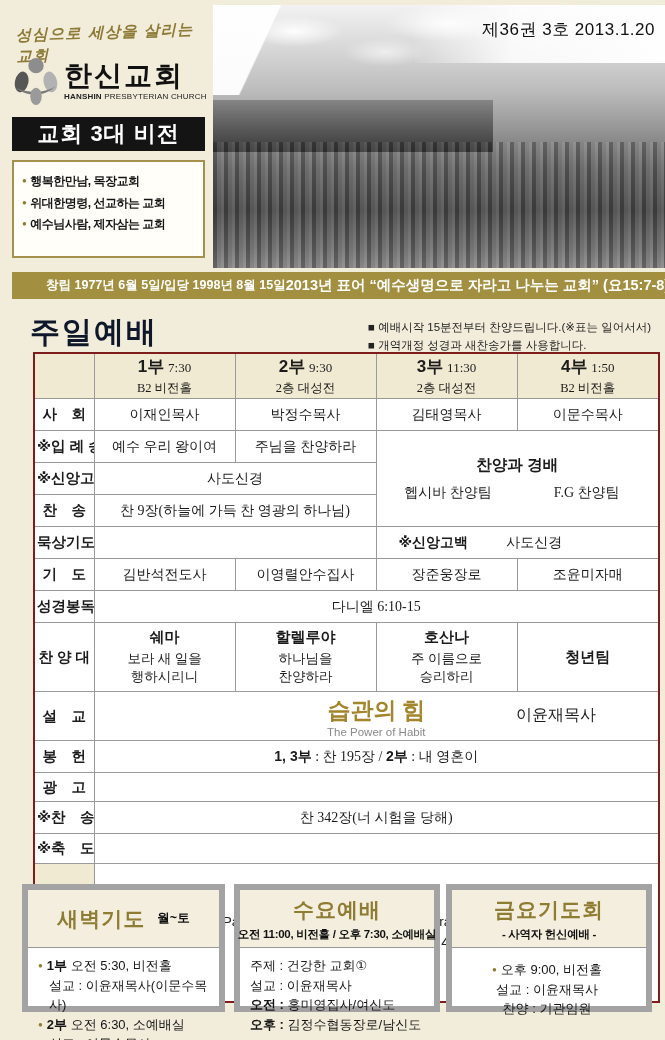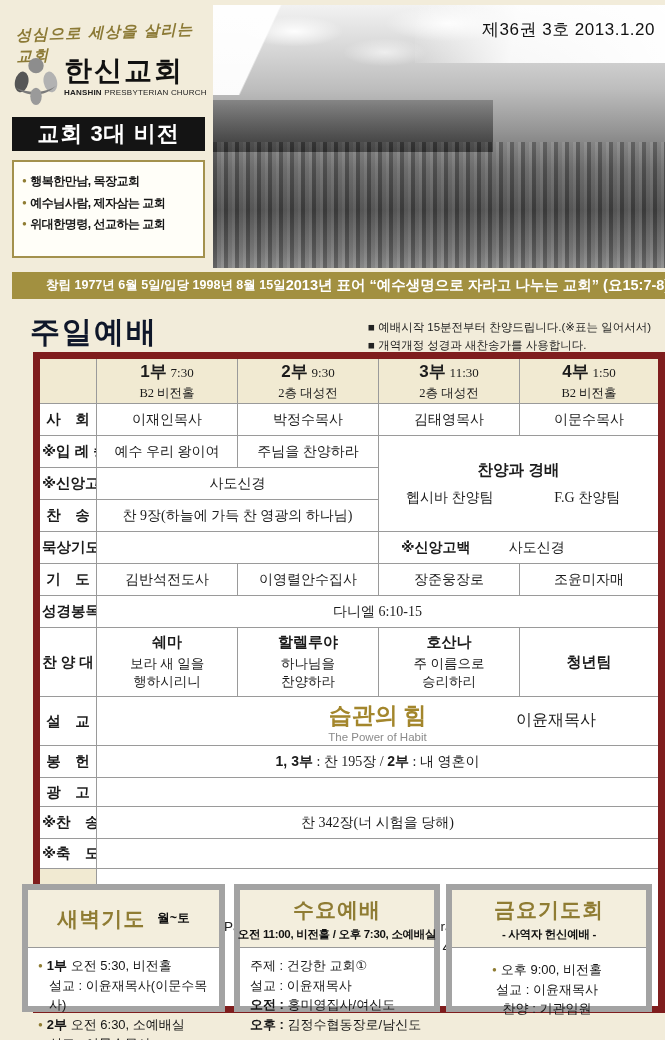--- a/index.html
+++ b/index.html
@@ -21,21 +21,21 @@
     background:linear-gradient(100deg,rgba(255,255,255,0) 0%,rgba(255,255,255,.85) 40%,rgba(255,255,255,.98) 100%);}
   .ph-flash-left{position:absolute;left:0;top:0;width:150px;height:90px;
     background:linear-gradient(115deg,rgba(255,255,255,.95) 35%,rgba(255,255,255,0) 36%);}
   .issue{position:absolute;top:13px;right:10px;font-size:17px;color:#111;letter-spacing:.5px;}
 
   
   .brand{position:absolute;left:12px;top:0;width:201px;height:268px;background:#f2ecda;}
   .slogan{position:absolute;top:22px;left:4px;width:197px;
     font-family:"DejaVu Serif","Liberation Serif",serif;font-style:italic;font-weight:bold;
     font-size:15.5px;color:#8c7a36;transform:rotate(-2deg);letter-spacing:1px;}
-  .logo-row{position:absolute;top:56px;left:2px;display:flex;gap:6px;}
+  .logo-row{position:absolute;top:56px;left:2px;display:flex;align-items:center;gap:6px;}
   .logo-kr{font-size:28px;font-weight:bold;color:#111;letter-spacing:2px;line-height:1.1;}
   .logo-en{font-size:8px;color:#222;letter-spacing:.2px;margin-top:1px;white-space:nowrap;}
   .vision-badge{position:absolute;top:117px;left:0;width:193px;height:34px;background:#141414;
     color:#fff;font-size:22px;font-weight:bold;display:flex;align-items:center;justify-content:center;letter-spacing:1px;}
   .vision-box{position:absolute;top:160px;left:0;width:193px;height:98px;box-sizing:border-box;
     background:#fffef8;border:2px solid #a3914d;padding:9px 0 0 8px;}
   .v-item{font-size:12px;font-weight:bold;color:#151515;line-height:1.8;letter-spacing:-.5px;white-space:nowrap;}
   .blt::before{content:"●";}
   .blt{color:#8f7c33;font-size:8px;margin-right:4px;vertical-align:2px;}
 
@@ -44,21 +44,21 @@
     display:flex;align-items:center;}
   .founded{color:#fff;font-size:12.5px;font-weight:bold;padding-left:34px;white-space:nowrap;}
   .motto{flex:1;text-align:center;color:#fff;font-size:14.5px;font-weight:bold;white-space:nowrap;}
 
   
   .sec-title{position:absolute;top:312px;left:30px;font-size:30px;font-weight:bold;color:#0f172a;letter-spacing:2px;}
   .notes{position:absolute;top:319px;right:14px;font-size:11.5px;color:#222;line-height:1.55;}
 
   
   .wtable{position:absolute;top:352px;left:33px;width:625px;border-collapse:collapse;table-layout:fixed;
-    background:#fff;border:7px solid #7f1d1d;}
+    background:#fff;border:2px solid #7f1d1d;}
   .wtable td{border:1px solid #9a9a9a;text-align:center;vertical-align:middle;color:#1b1b1b;
     font-size:14px;font-family:"Liberation Serif","DejaVu Serif",serif;padding:1px 2px;overflow:hidden;}
   .wtable td.lbl{font-family:"Liberation Sans","DejaVu Sans",sans-serif;font-weight:bold;font-size:14.5px;white-space:pre;}
   tr.hdr td{background:#f1ead2;height:42px;font-family:"Liberation Sans","DejaVu Sans",sans-serif;}
   .svc-part{font-size:17px;font-weight:bold;}
   .svc-time{font-size:13px;font-family:"Liberation Serif","DejaVu Serif",serif;}
   .svc-place{font-size:12.5px;font-family:"Liberation Serif","DejaVu Serif",serif;margin-top:2px;}
   tr.r td{height:29px;}
   .praise-title{font-family:"Liberation Sans","DejaVu Sans",sans-serif;font-weight:bold;font-size:15.5px;margin-bottom:8px;}
   .praise-teams{display:flex;}
@@ -128,22 +128,22 @@
         <ellipse cx="23" cy="42" rx="6" ry="9" fill="#9a9a9a"></ellipse>
       </svg>
       <div>
         <div class="logo-kr">한신교회</div>
         <div class="logo-en"><b>HANSHIN</b><span> PRESBYTERIAN CHURCH</span></div>
       </div>
     </div>
     <div class="vision-badge">교회 3대 비전</div>
     <div class="vision-box">
       <div class="v-item"><span class="blt"></span><span>행복한만남, 목장교회</span></div>
+      <div class="v-item"><span class="blt"></span><span>위대한명령, 선교하는 교회</span></div>
       <div class="v-item"><span class="blt"></span><span>예수님사람, 제자삼는 교회</span></div>
-      <div class="v-item"><span class="blt"></span><span>위대한명령, 선교하는 교회</span></div>
     </div>
   </div>
 
   <div class="top-bar">
     <span class="founded">창립 1977년 6월 5일/입당 1998년 8월 15일</span>
     <span class="motto">2013년 표어 “예수생명으로 자라고 나누는 교회” (요15:7-8)</span>
   </div>
 
   <div class="sec-title">주일예배</div>
   <div class="notes">

